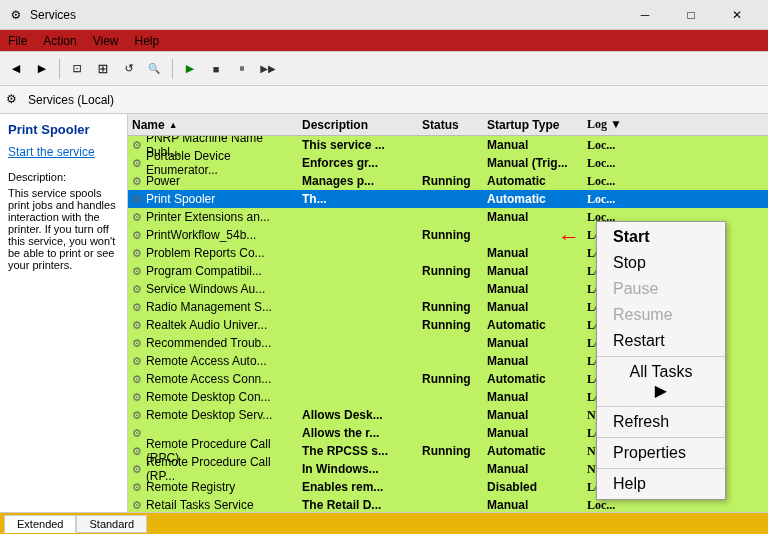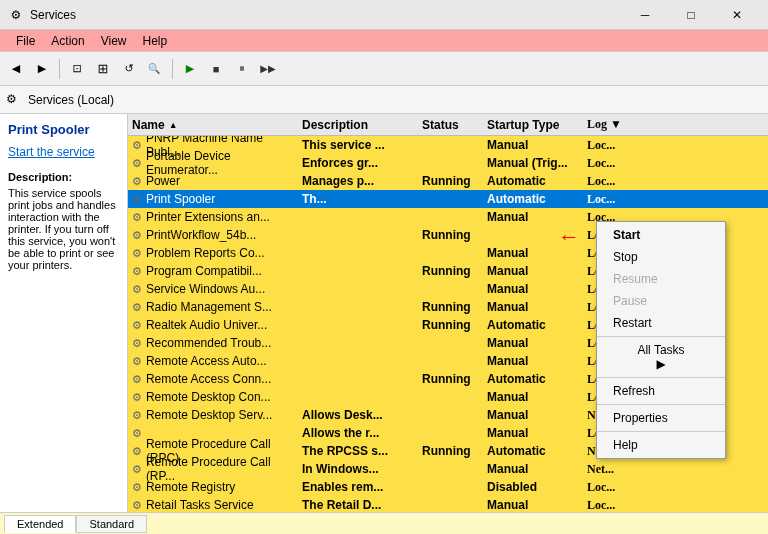--- a/index.html
+++ b/index.html
@@ -44,25 +44,25 @@
       align-items: center;
       justify-content: center;
       font-size: 12px;
       cursor: pointer;
       background: transparent;
       border: none;
     }
 
     
     .menu-bar {
-      background: #fca5a5;
+      background: #b91c1c;
       height: 22px;
       display: flex;
       align-items: center;
-      padding: 0 8px;
+      padding: 0 0;
       border-bottom: 1px solid #ccc;
     }
     .menu-item {
       padding: 2px 8px;
       font-size: 12px;
       cursor: pointer;
       height: 100%;
       display: flex;
       align-items: center;
     }
@@ -137,28 +137,28 @@
       color: #0066cc;
       text-decoration: underline;
       cursor: pointer;
       font-size: 12px;
     }
     .left-panel-description {
       margin-top: 12px;
       font-size: 11px;
     }
     .left-panel-description .desc-title {
-      font-weight: bold;
+      font-weight: normal;
       margin-bottom: 4px;
     }
 
     
     .services-panel {
       flex: 1;
-      background: #fde047;
+      background: #bef264;
       overflow: hidden;
       position: relative;
     }
     .services-header {
       display: flex;
       background: #e8e8e8;
       border-bottom: 1px solid #bbb;
       height: 22px;
       align-items: center;
     }
@@ -197,21 +197,21 @@
       left: 468px;
       background: #f5f5f5;
       border: 1px solid #999;
       box-shadow: 2px 2px 6px rgba(0,0,0,0.3);
       z-index: 100;
       width: 130px;
       padding: 2px 0;
     }
     .ctx-item {
       padding: 4px 16px;
-      font-size: 12px;
+      font-size: 16px;
       cursor: pointer;
       white-space: nowrap;
     }
     .ctx-item.disabled { color: #aaa; cursor: default; }
     .ctx-item.bold-item { font-weight: bold; }
     .ctx-separator {
       height: 1px;
       background: #ccc;
       margin: 2px 0;
     }
@@ -229,21 +229,21 @@
       left: 430px;
       color: red;
       font-size: 22px;
       z-index: 101;
       font-weight: bold;
     }
 
     
     .status-bar {
       height: 22px;
-      background: #fef9c3;
+      background: #eab308;
       border-top: 1px solid #ccc;
       display: flex;
       align-items: center;
       padding: 0 4px;
     }
     .status-tab {
       padding: 2px 12px;
       font-size: 11px;
       border: 1px solid #ccc;
       background: #f5f5f5;
@@ -538,22 +538,22 @@
     <div class="col-desc">The Retail D...</div>
     <div class="col-status"></div>
     <div class="col-startup">Manual</div>
     <div class="col-log">Loc...</div>
   </div>
       </div>
 
     <div class="context-menu" id="context-menu">
     <div class="ctx-item bold-item">Start</div>
         <div class="ctx-item">Stop</div>
+        <div class="ctx-item disabled">Pause</div>
         <div class="ctx-item disabled">Resume</div>
-        <div class="ctx-item disabled">Pause</div>
         <div class="ctx-item">Restart</div>
         <div class="ctx-separator"></div>
         <div class="ctx-item has-arrow">
           <span>All Tasks</span>
           <span>▶</span>
         </div>
         <div class="ctx-separator"></div>
         <div class="ctx-item">Refresh</div>
         <div class="ctx-separator"></div>
         <div class="ctx-item">Properties</div>

